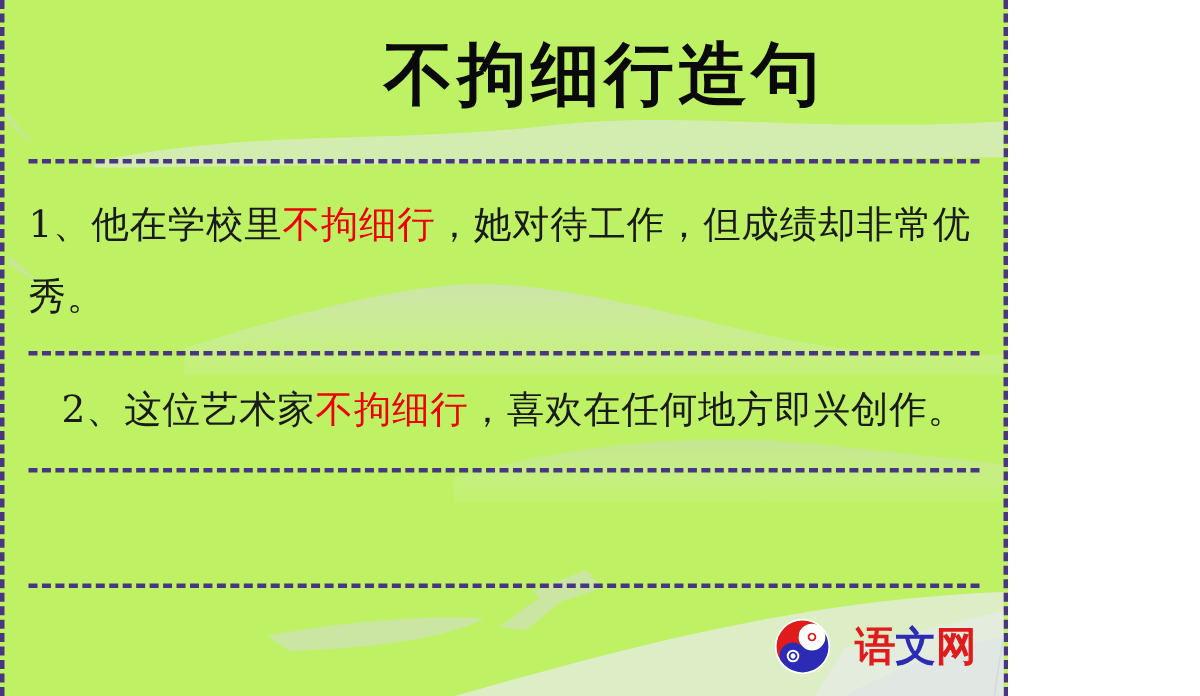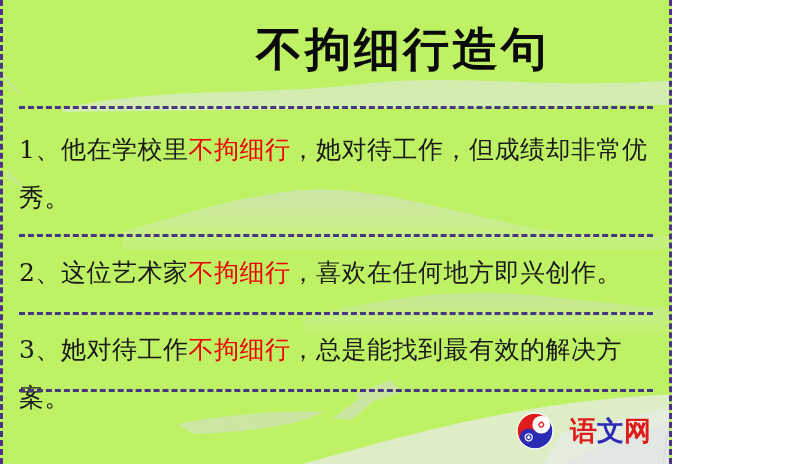--- a/index.html
+++ b/index.html
@@ -167,27 +167,24 @@
 
   <div class="hrule" style="top:106px;"></div>
   <div class="hrule" style="top:234px;"></div>
   <div class="hrule" style="top:312px;"></div>
   <div class="hrule" style="top:389px;"></div>
 
   <div class="sentence" style="top:126px;">
     <span>1、</span><span>他在学校里</span><span class="hl">不拘细行</span><span>，她对待工作，但成绩却非常优秀。</span>
   </div>
 
-  <div class="sentence" style="top:249px;">
+  <div class="sentence" style="top:249px;margin-left:22px;">
     <span>2、</span><span>这位艺术家</span><span class="hl">不拘细行</span><span>，喜欢在任何地方即兴创作。</span>
   </div>
 
-  <div class="sentence" style="top:326px;">
-    <span>3、</span><span>她对待工作</span><span class="hl">不拘细行</span><span>，总是能找到最有效的解决方案。</span>
-  </div>
 
   <div class="logo">
     <span>
       <svg class="logo-mark" viewBox="0 0 100 100" xmlns="http://www.w3.org/2000/svg">
         <circle cx="50" cy="50" r="47" fill="#ffffff"></circle>
 
         <path d="M50,3 A47,47 0 0,0 50,97 A23.5,23.5 0 0,0 50,50 A23.5,23.5 0 0,1 50,3 Z" fill="#e01b1b" transform="rotate(45 50 50)"></path>
 
         <path d="M50,3 A47,47 0 0,1 50,97 A23.5,23.5 0 0,1 50,50 A23.5,23.5 0 0,0 50,3 Z" fill="#2b2bb5" transform="rotate(45 50 50)"></path>
 

